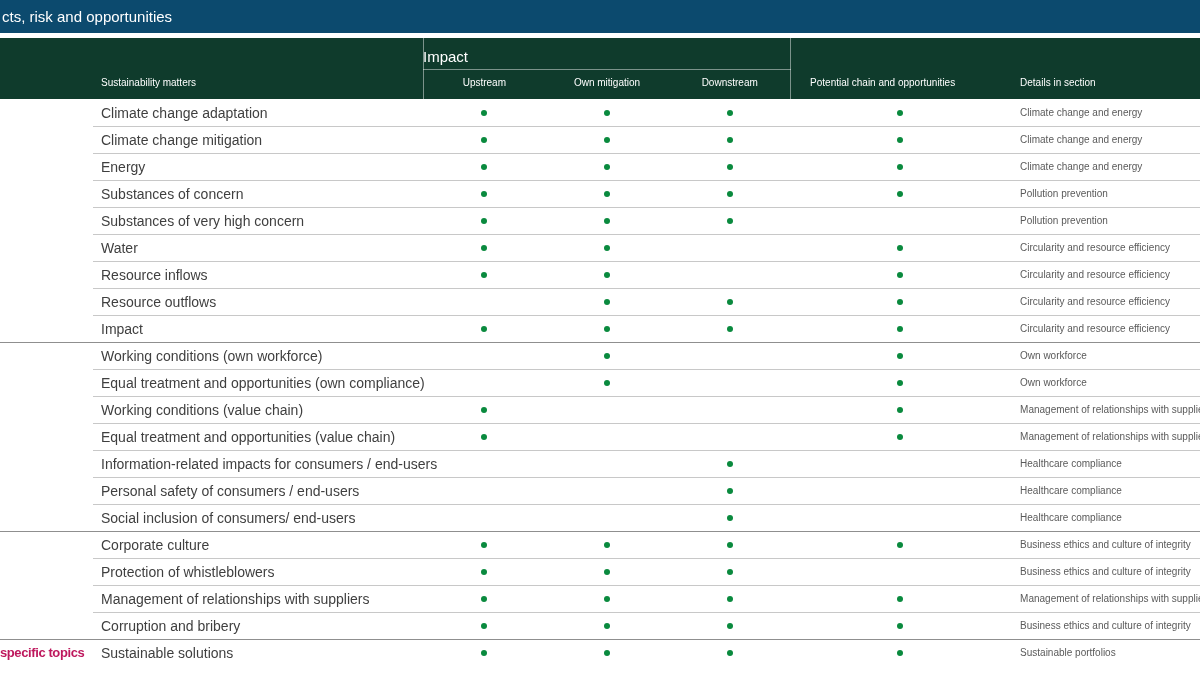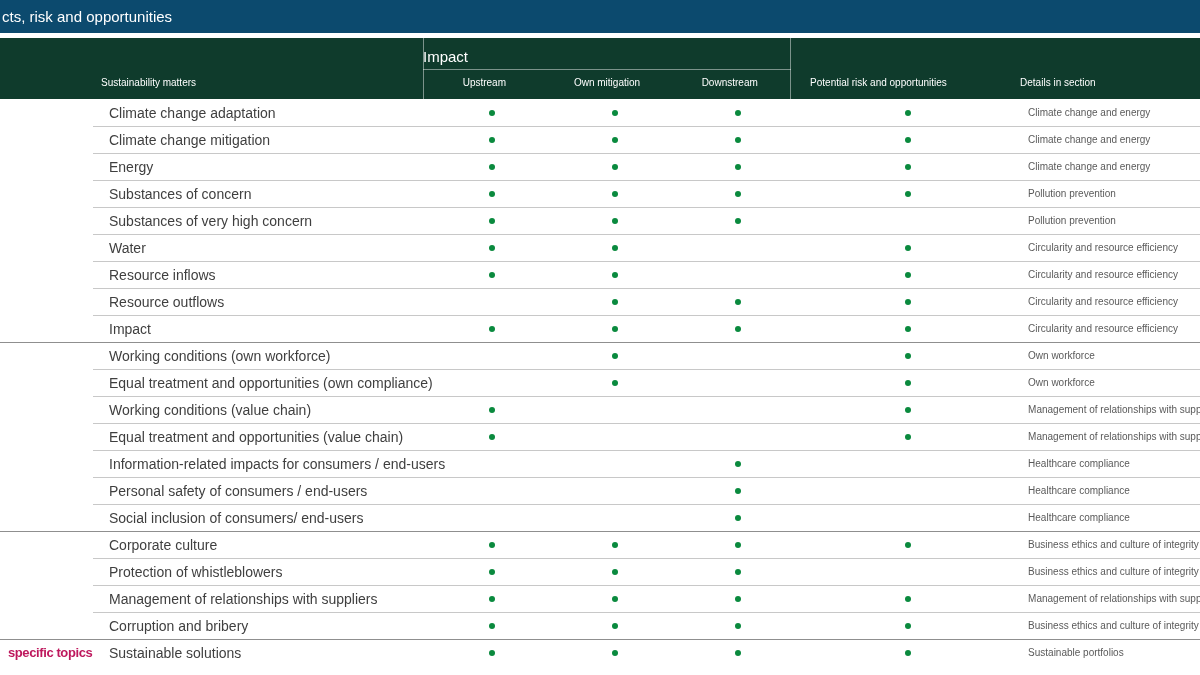--- a/index.html
+++ b/index.html
@@ -36,21 +36,21 @@
   .hc.imp{ width:122.7px; text-align:center; }
   .hc.risk{ width:217px; padding-left:19px; }
   .hc.details{ flex:1 1 auto; padding-left:12px; }
 
   
   .section{ position:relative; }
   .section + .section::before{
     content:''; position:absolute; top:0; left:0; right:0; height:1px;
     background:#8f8f8f; z-index:2;
   }
-  .row{ position:relative; height:27px; display:flex; align-items:center; white-space:nowrap;padding-left:8px; }
+  .row{ position:relative; height:27px; display:flex; align-items:center; white-space:nowrap; }
   .row + .row::before{
     content:''; position:absolute; top:0; left:93px; right:0; height:1px;
     background:#c8c8c8;
   }
   .cell{ flex:none; }
   .cell.group{
     width:93px; overflow:hidden; font-size:13px; font-weight:bold;
     letter-spacing:-0.4px; color:#be185d;
   }
   .cell.matter{ width:330px; padding-left:8px; font-size:14px; color:#3f3f3f; overflow:visible; }
@@ -70,21 +70,21 @@
 
 <div class="thead">
   <div class="imp-box"></div>
   <div class="imp-title">Impact</div>
   <div class="hlabels">
     <div class="hc group"></div>
     <div class="hc matter">Sustainability matters</div>
     <div class="hc imp">Upstream</div>
     <div class="hc imp">Own mitigation</div>
     <div class="hc imp">Downstream</div>
-    <div class="hc risk">Potential risk and opportunities</div>
+    <div class="hc risk">Potential chain and opportunities</div>
     <div class="hc details">Details in section</div>
   </div>
 </div>
 
 <div id="tbody">
     <div class="section">
       <div class="row">
         <div class="cell group"></div>
         <div class="cell matter">Climate change adaptation</div>
         <div class="cell dotcell imp">

